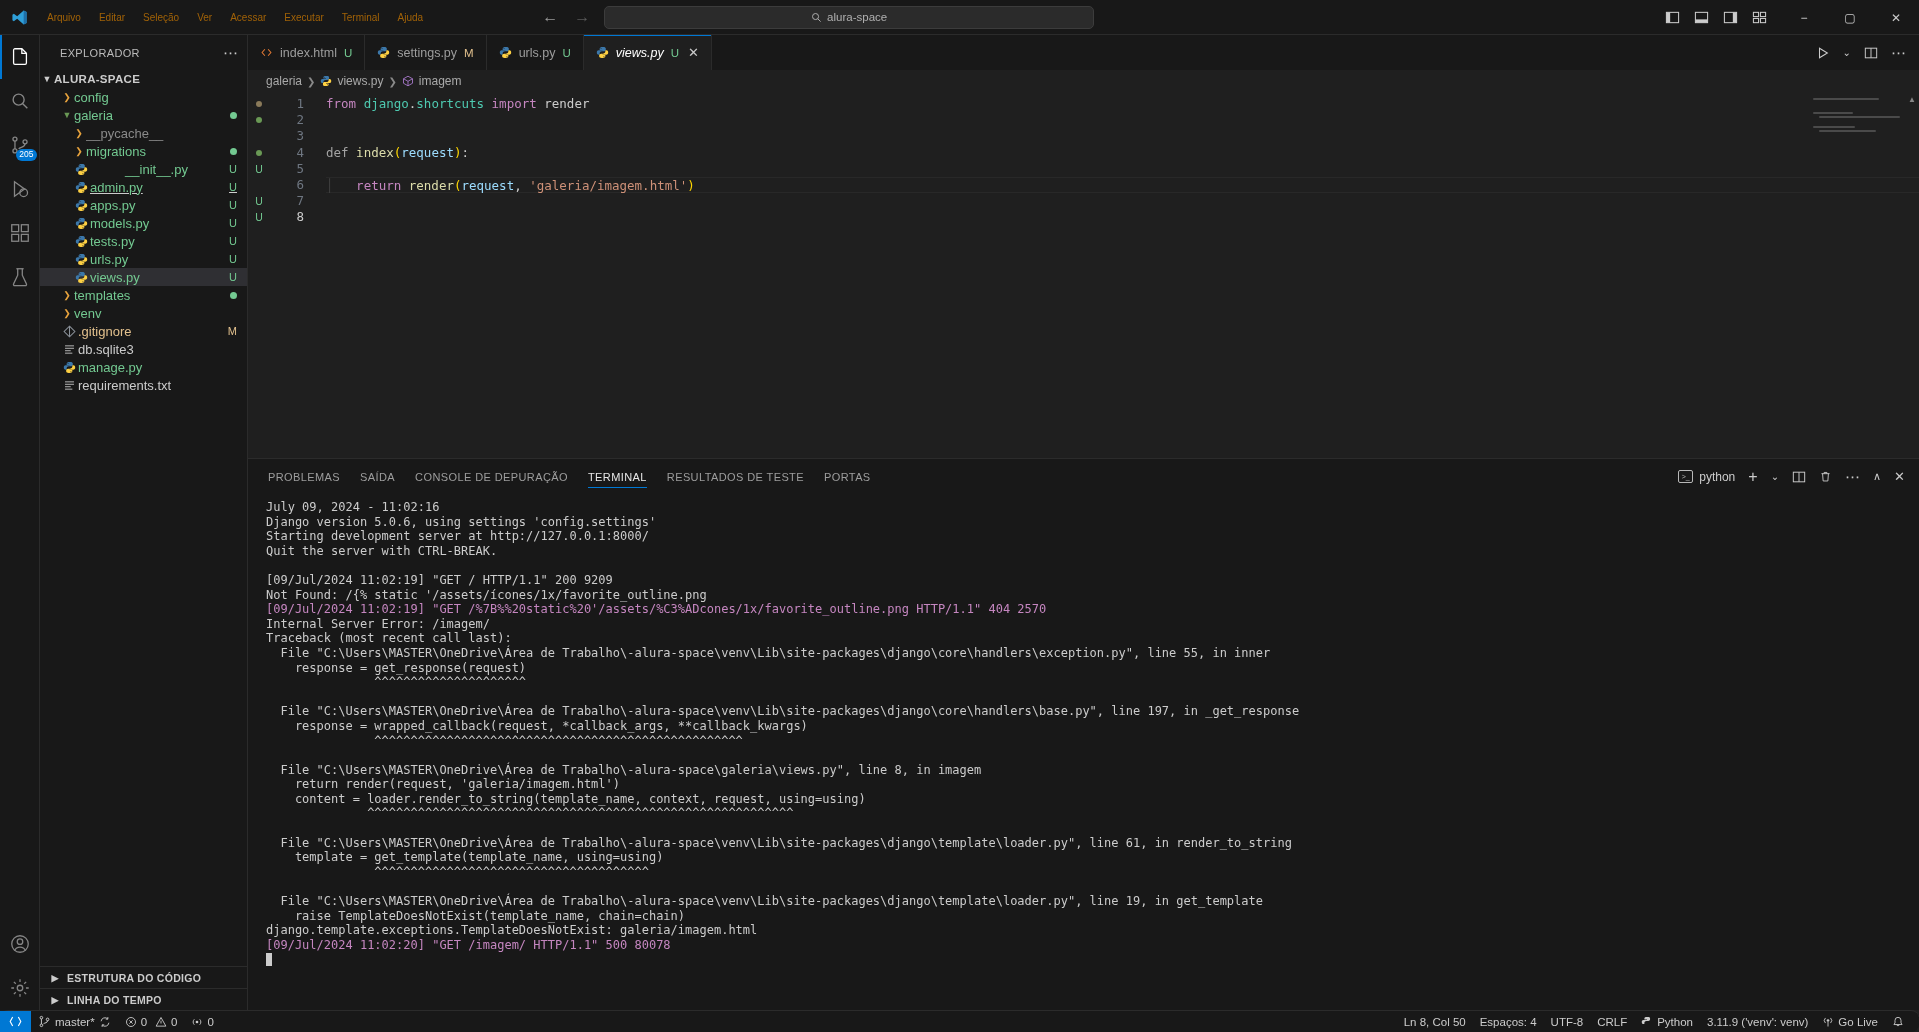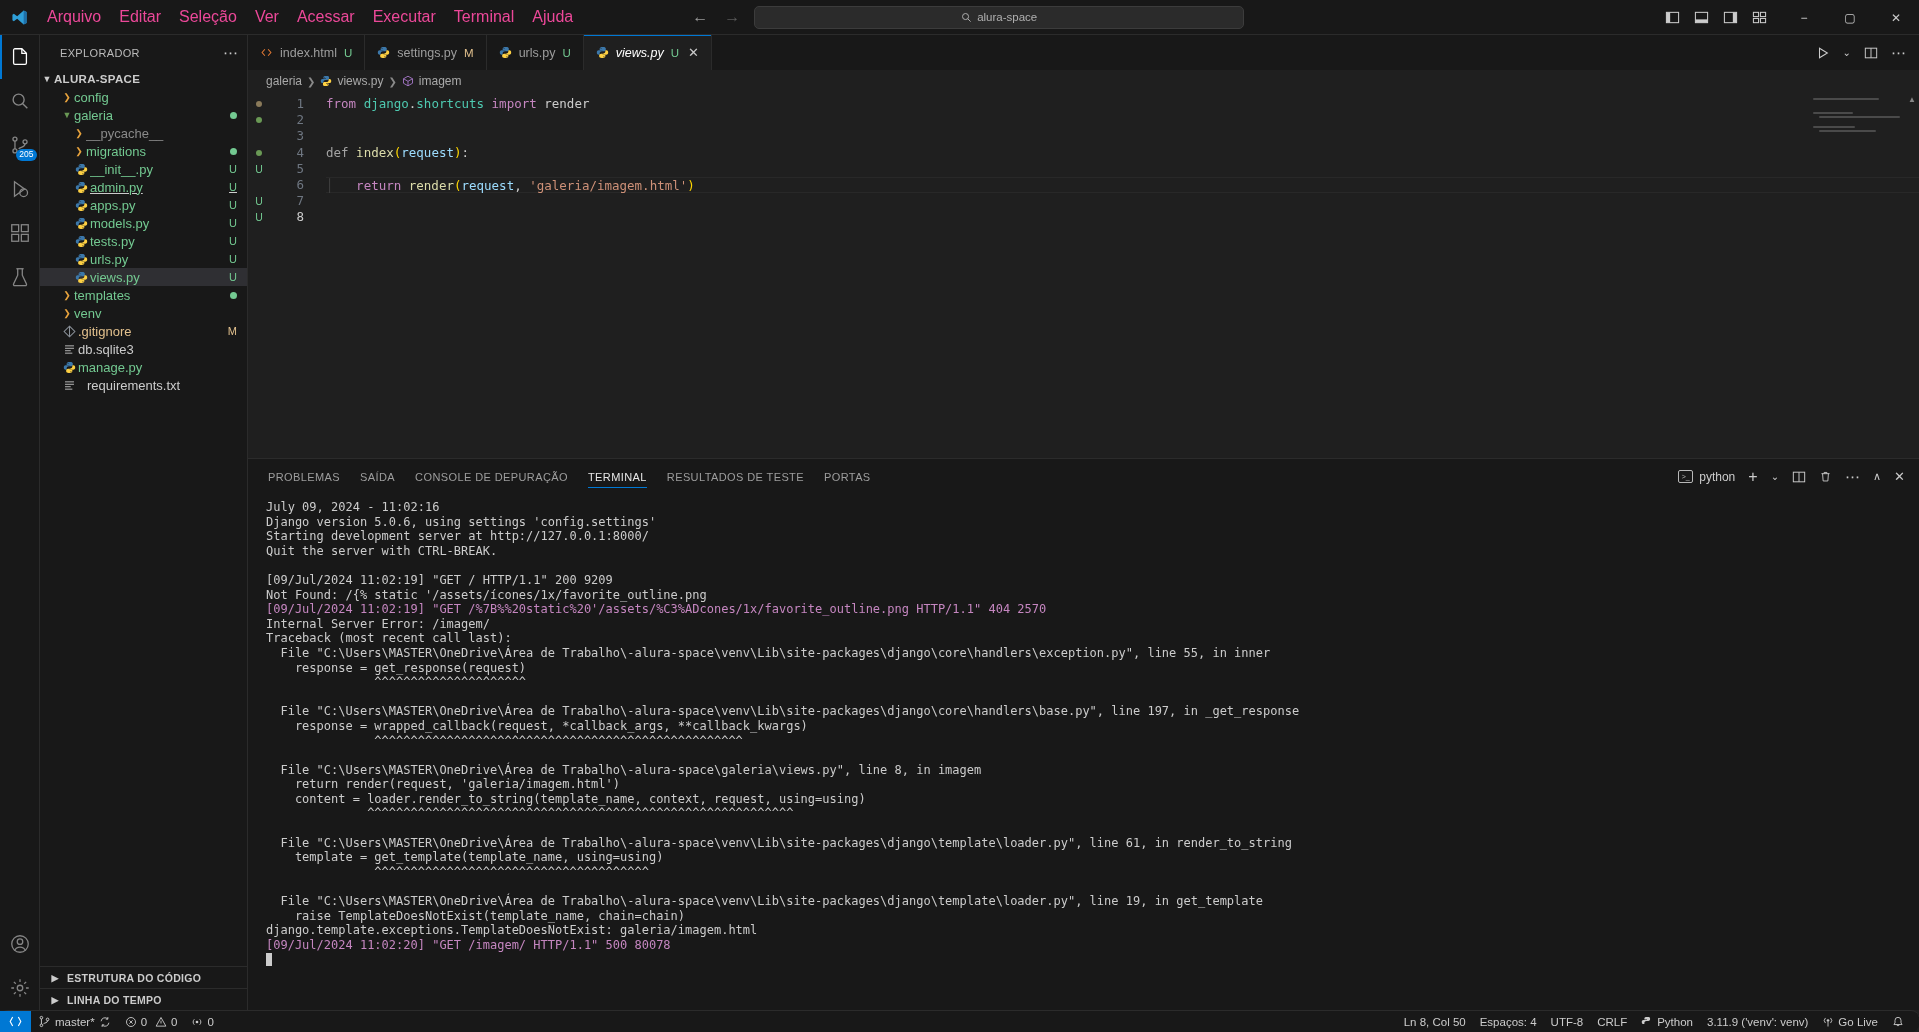--- a/index.html
+++ b/index.html
@@ -13,21 +13,21 @@
   .app { display: flex; flex-direction: column; width: 1919px; height: 1032px; }
 
   
   .titlebar {
     height: 35px; background: #181818; display: flex; align-items: center;
     border-bottom: 1px solid #2b2b2b; flex: none; position: relative;
   }
   .vscode-logo { width: 38px; display: flex; align-items: center; justify-content: center; }
   .menu { display: flex; align-items: center; gap: 0px; }
   .menu-item {
-    font-size: 16px; color: #ec4899; padding: 4px 9px; cursor: default;
+    font-size: 10px; color: #a16207; padding: 4px 9px; cursor: default;
     white-space: nowrap;
   }
   .navarrows { display: flex; align-items: center; gap: 16px; margin-left: 110px; }
   .navarrow { color: #9a9a9a; font-size: 16px; line-height: 1; }
   .navarrow.dim { color: #5a5a5a; }
   .searchbar {
     width: 490px; height: 23px; background: #2b2b2b; border: 1px solid #3c3c3c;
     border-radius: 5px; display: flex; align-items: center; justify-content: center;
     gap: 5px; margin-left: 14px; font-size: 11.5px; color: #b0b0b0;
   }
@@ -365,21 +365,21 @@
             </div>
             <div class="row" style="padding-left: 32px;">
               <span class="chev orange">❯</span>
               <span class="label grey">__pycache__</span>
             </div>
             <div class="row" style="padding-left: 32px;">
               <span class="chev orange">❯</span>
               <span class="label green">migrations</span>
               <span class="dot green"></span>
             </div>
-            <div class="row" style="padding-left: 32px;">
+            <div class="row" style="padding-left: 32px; text-align: center;">
               <span class="fi">
                 <svg width="13" height="13" viewBox="0 0 16 16">
                   <path d="M7.9 1.2c-1.9 0-3.4.6-3.4 2.1v1.5h3.5v.5H3.3C1.8 5.3 1 6.4 1 8s.8 2.7 2.3 2.7h1.2V9.1c0-1.4 1.3-2.5 2.8-2.5h2.5c1.3 0 2.3-.9 2.3-2.2V3.3c0-1.5-1.2-2.1-3.1-2.1zM6.2 2.5c.33 0 .6.27.6.6s-.27.6-.6.6-.6-.27-.6-.6.27-.6.6-.6z" fill="#3c78aa"></path>
                   <path d="M8.1 14.8c1.9 0 3.4-.6 3.4-2.1v-1.5H8v-.5h4.7c1.5 0 2.3-1.1 2.3-2.7S14.2 5.3 12.7 5.3h-1.2v1.6c0 1.4-1.3 2.5-2.8 2.5H6.2c-1.3 0-2.3.9-2.3 2.2v1.1c0 1.5 1.2 2.1 3.1 2.1zm1.7-1.3c-.33 0-.6-.27-.6-.6s.27-.6.6-.6.6.27.6.6-.27.6-.6.6z" fill="#fdd043"></path>
                 </svg>
               </span>
               <span class="label green">__init__.py</span>
               <span class="badge u">U</span>
             </div>
             <div class="row" style="padding-left: 32px; text-decoration: underline;">
@@ -471,21 +471,21 @@
             </div>
             <div class="row" style="padding-left: 20px;">
               <span class="fi">
                 <svg width="13" height="13" viewBox="0 0 16 16">
                   <path d="M7.9 1.2c-1.9 0-3.4.6-3.4 2.1v1.5h3.5v.5H3.3C1.8 5.3 1 6.4 1 8s.8 2.7 2.3 2.7h1.2V9.1c0-1.4 1.3-2.5 2.8-2.5h2.5c1.3 0 2.3-.9 2.3-2.2V3.3c0-1.5-1.2-2.1-3.1-2.1zM6.2 2.5c.33 0 .6.27.6.6s-.27.6-.6.6-.6-.27-.6-.6.27-.6.6-.6z" fill="#3c78aa"></path>
                   <path d="M8.1 14.8c1.9 0 3.4-.6 3.4-2.1v-1.5H8v-.5h4.7c1.5 0 2.3-1.1 2.3-2.7S14.2 5.3 12.7 5.3h-1.2v1.6c0 1.4-1.3 2.5-2.8 2.5H6.2c-1.3 0-2.3.9-2.3 2.2v1.1c0 1.5 1.2 2.1 3.1 2.1zm1.7-1.3c-.33 0-.6-.27-.6-.6s.27-.6.6-.6.6.27.6.6-.27.6-.6.6z" fill="#fdd043"></path>
                 </svg>
               </span>
               <span class="label green">manage.py</span>
             </div>
-            <div class="row" style="padding-left: 20px; gap: 9px;">
+            <div class="row" style="padding-left: 20px;">
               <span class="fi">
                 <svg width="13" height="13" viewBox="0 0 16 16">
                   <path d="M2.5 3.5h11M2.5 6.5h11M2.5 9.5h7M2.5 12.5h9" stroke="#b8b8b8" stroke-width="1.2"></path>
                 </svg>
               </span>
               <span class="label plain">requirements.txt</span>
             </div>
           </div>
       </div>
       <div class="sb-section">

